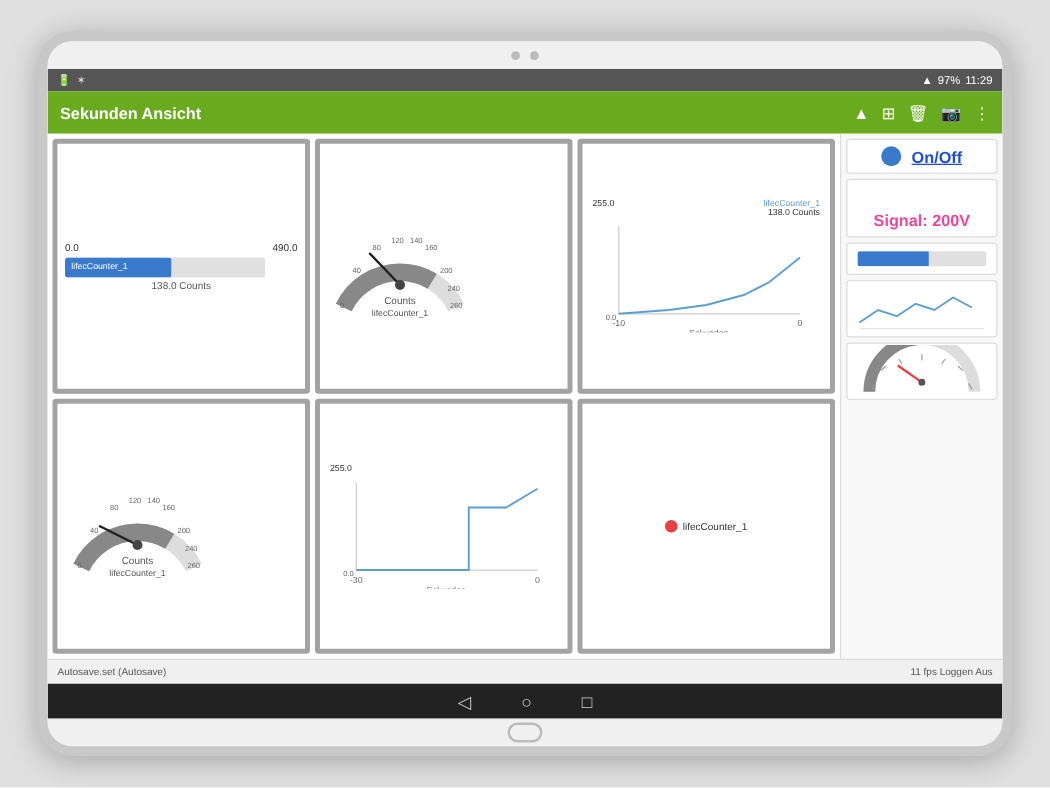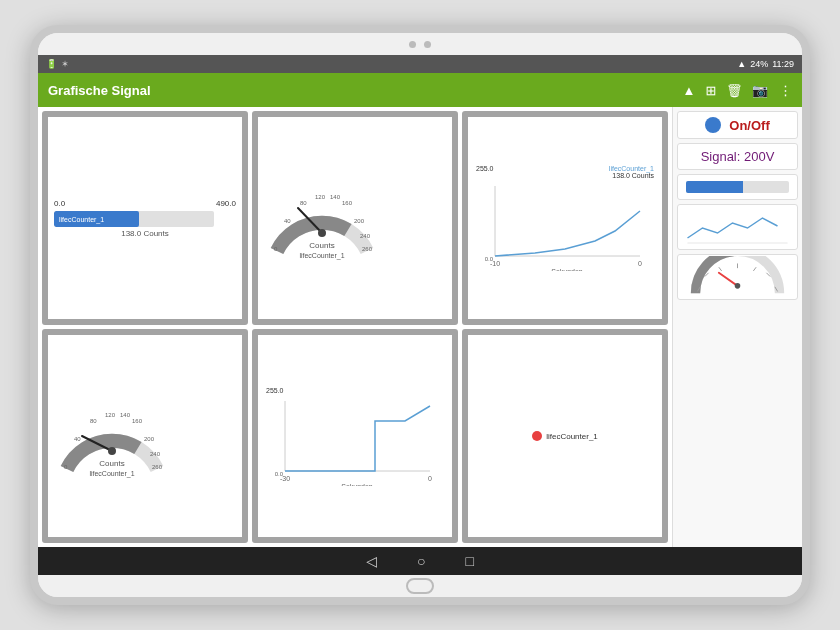--- a/index.html
+++ b/index.html
@@ -99,21 +99,21 @@
       grid-template-columns: 1fr 1fr 1fr;
       grid-template-rows: 1fr 1fr;
       gap: 4px;
       padding: 4px;
       overflow: hidden;
     }
 
     
     .widget {
       background: #fff;
-      border: 6px solid #a3a3a3;
+      border: 4px solid #a3a3a3;
       border-radius: 3px;
       display: flex;
       flex-direction: column;
       align-items: center;
       justify-content: center;
       padding: 4px;
       overflow: hidden;
       position: relative;
     }
 
@@ -204,36 +204,37 @@
       display: flex;
       align-items: center;
       justify-content: center;
       padding: 5px 8px;
       cursor: pointer;
       flex-shrink: 0;
     }
     .panel-widget-label {
       font-size: 13px;
       font-weight: bold;
-      color: #b91c1c;
+      color: #1d4ed8;
+      text-decoration: underline;
     }
 
     .on-off-btn {
       gap: 8px;
     }
     .on-off-dot {
       width: 16px;
       height: 16px;
       border-radius: 50%;
       background: #3a7acc;
       flex-shrink: 0;
     }
 
     .signal-widget {}
-    .signal-label { font-size: 13px; color: #701a75; font-weight: normal; }
+    .signal-label { font-size: 13px; color: #ec4899; font-weight: bold; margin-top: 20px; }
 
     .bar-widget {
       padding: 6px 8px;
     }
     .mini-bar-bg {
       width: 100%;
       height: 12px;
       background: #e0e0e0;
       border-radius: 2px;
       overflow: hidden;
@@ -337,27 +338,27 @@
 
   <div class="screen">
 
     <div class="status-bar">
       <div class="status-bar-left">
         <span style="color:#ccc;font-size:9px;">🔋</span>
         <span style="color:#ccc;font-size:9px;">✶</span>
       </div>
       <div class="status-bar-right">
         <span>▲</span>
-        <span>24%</span>
+        <span>97%</span>
         <span>11:29</span>
       </div>
     </div>
 
     <div class="app-toolbar">
-      <span class="toolbar-title">Grafische Signal</span>
+      <span class="toolbar-title">Sekunden Ansicht</span>
       <div class="toolbar-icons">
         <span class="toolbar-icon">▲</span>
         <span class="toolbar-icon">⊞</span>
         <span class="toolbar-icon">🗑</span>
         <span class="toolbar-icon">📷</span>
         <span class="toolbar-icon">⋮</span>
       </div>
     </div>
 
     <div class="main-content">
@@ -515,20 +516,24 @@
             <line x1="75" y1="12" x2="72" y2="16" stroke="#999" stroke-width="1"></line>
             <line x1="90" y1="22" x2="86" y2="18" stroke="#999" stroke-width="1"></line>
             <line x1="98" y1="38" x2="95" y2="33" stroke="#999" stroke-width="1"></line>
           </svg>
         </div>
 
 
       </div>
     </div>
 
+    <div class="bottom-bar">
+      <span>Autosave.set (Autosave)</span>
+      <span>11 fps    Loggen Aus</span>
+    </div>
 
     <div class="nav-bar">
       <span class="nav-btn">◁</span>
       <span class="nav-btn">○</span>
       <span class="nav-btn">□</span>
     </div>
   </div>
 
   <div class="tablet-bottom-bar">
     <div class="home-btn"></div>

